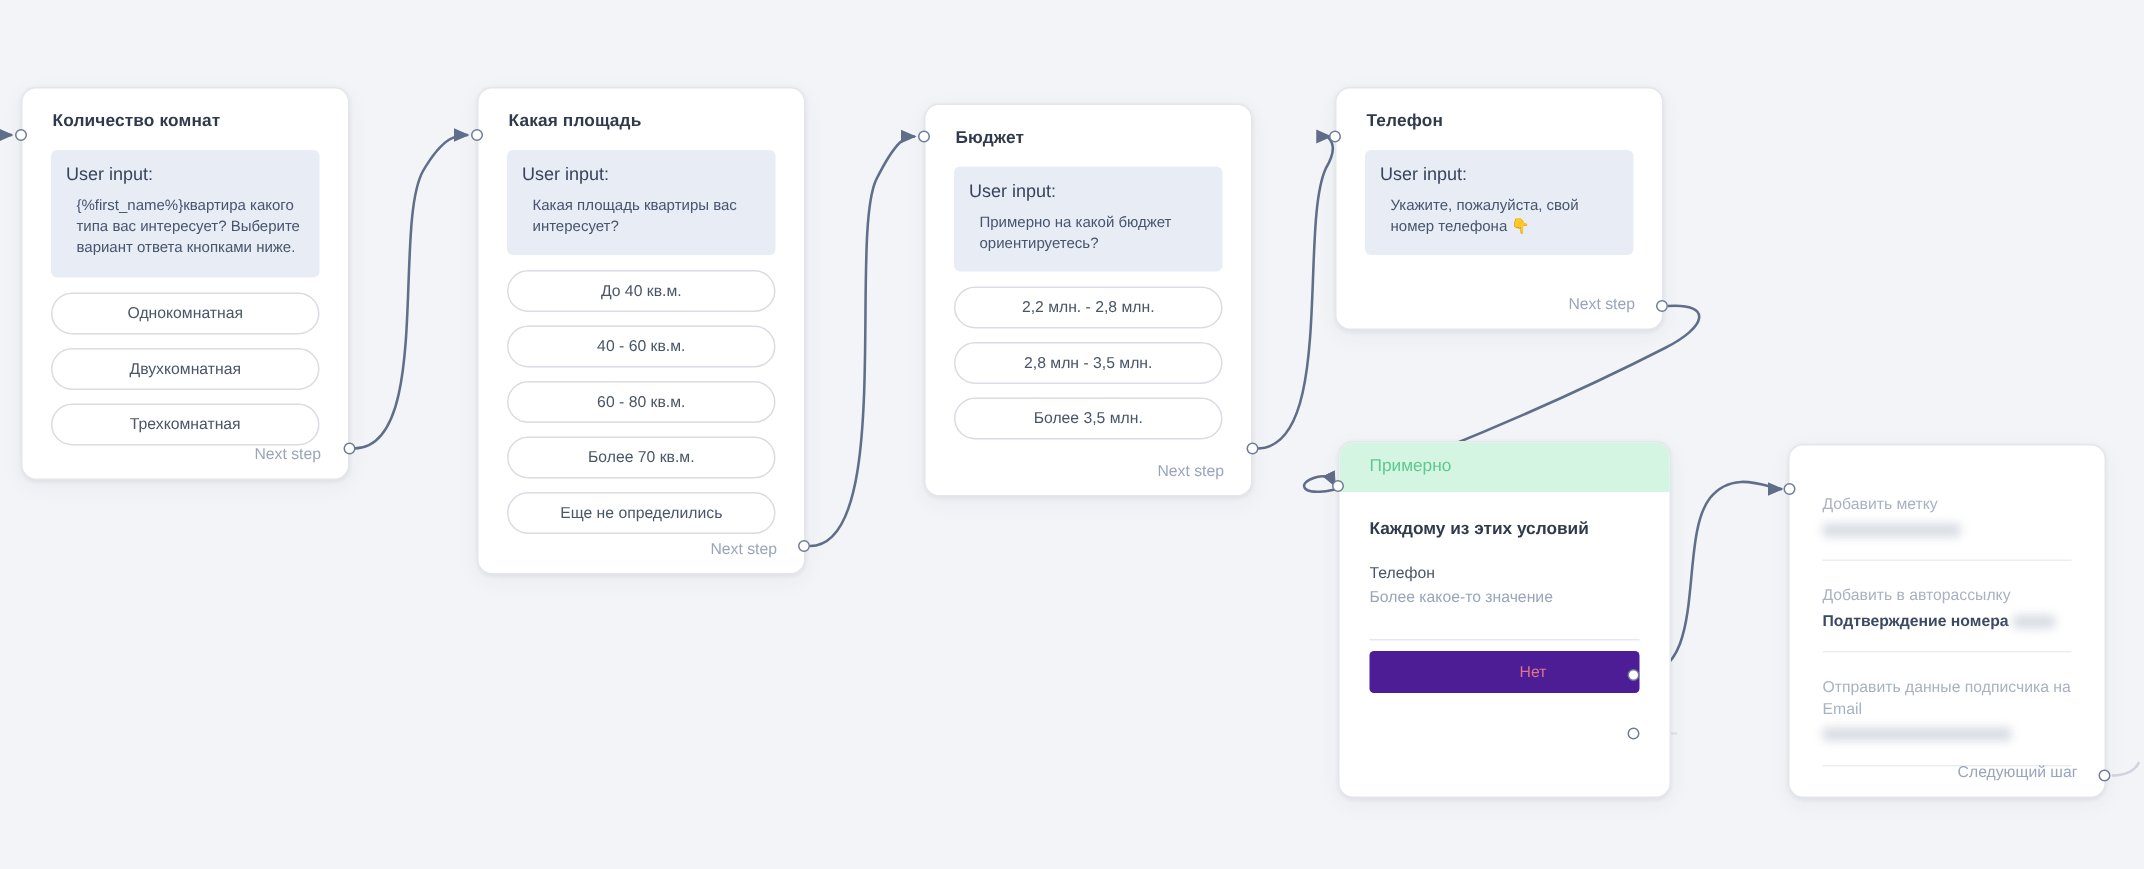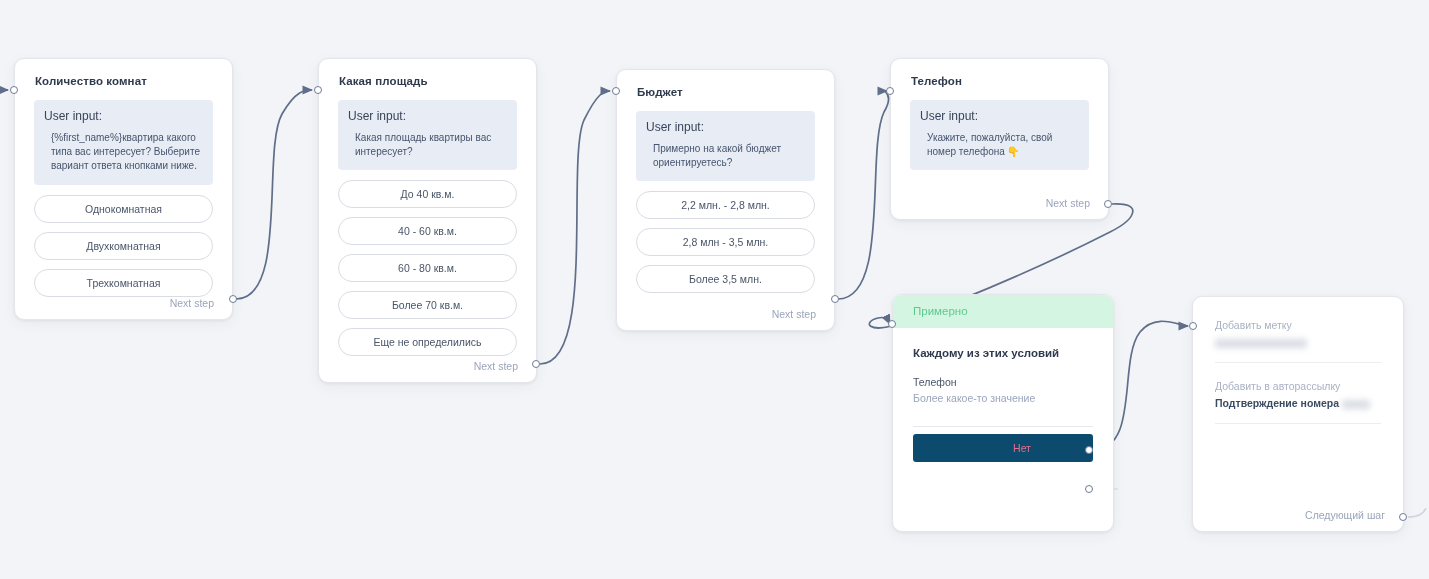--- a/index.html
+++ b/index.html
@@ -134,31 +134,31 @@
   }
   .branch {
     border-radius: 3px;
     text-align: center;
     font-size: 10.5px;
     padding: 8px 4px;
     margin-top: 16px;
     cursor: pointer;
   }
   .branch-yes { background: #bdf2d5; color: #4bb882; }
-  .branch-no  { background: #0c4a6e; color: #e2718d; margin-top: 7px; padding-left: 42px; }
+  .branch-no  { background: #4c1d95; color: #e2718d; margin-top: 7px; padding-left: 42px; }
 
   
   .confirm-header {
     background: #fdf0cf;
     border-radius: 9px 9px 0 0;
     padding: 11px 20px 12px 22px;
     font-size: 11.5px;
     color: #e3b75d;
   }
-  .confirm-body { padding: 5px 22px; }
+  .confirm-body { padding: 16px 22px; }
   .confirm-label {
     font-size: 10.5px;
     color: #a9b1c2;
     padding-top: 16px;
     line-height: 1.35;
   }
   .confirm-value {
     font-size: 10.5px;
     color: #3b4a63;
     font-weight: bold;
@@ -310,20 +310,25 @@
         <div class="confirm-divider"></div>
       </div>
 
       <div>
         <div class="confirm-label">Добавить в авторассылку</div>
         <div class="confirm-value"><span>Подтверждение номера</span>
              <span class="redacted w-short">&nbsp;</span></div>
         <div class="confirm-divider"></div>
       </div>
 
+      <div>
+        <div class="confirm-label">Отправить данные подписчика на Email</div>
+        <div class="confirm-value"><span class="redacted w-email">&nbsp;</span></div>
+        <div class="confirm-divider"></div>
+      </div>
 
     </div>
     <div class="next-step">Следующий шаг</div>
   </div>
   <div class="port" style="left:1189px; top:322px;"></div>
   <div class="port" style="left:1399px; top:513px;"></div>
 
 </div>
 
 </body></html>

